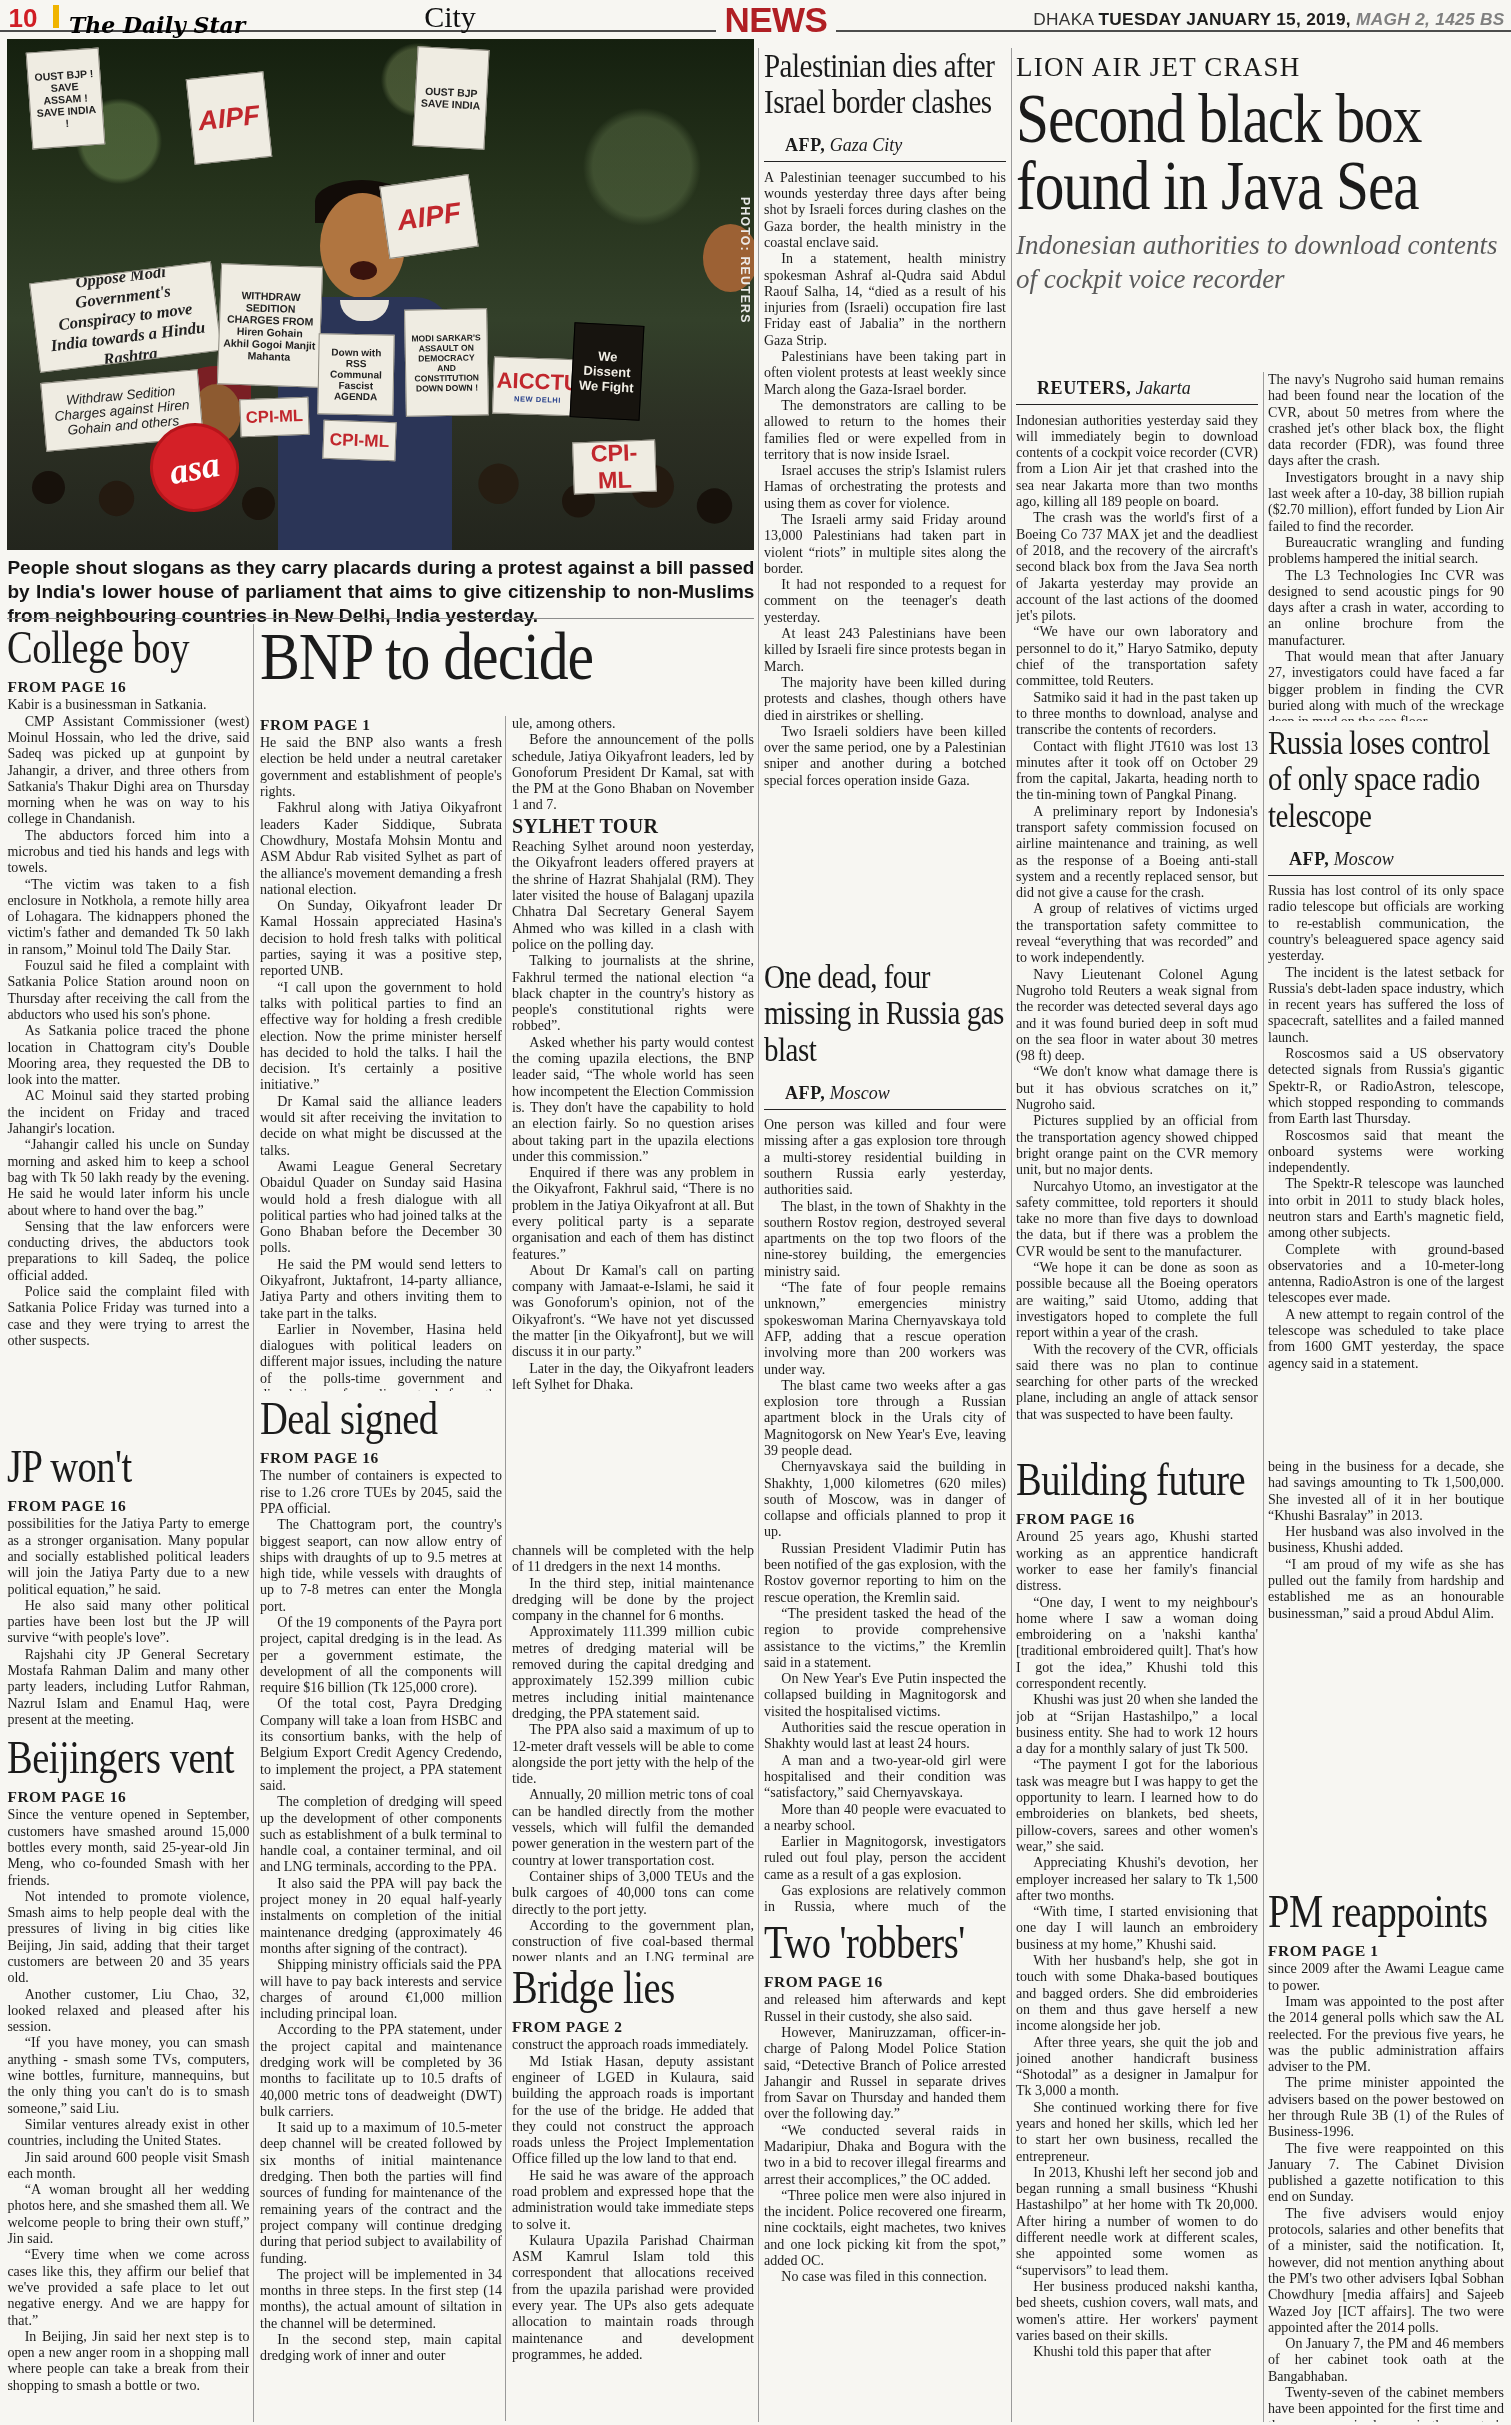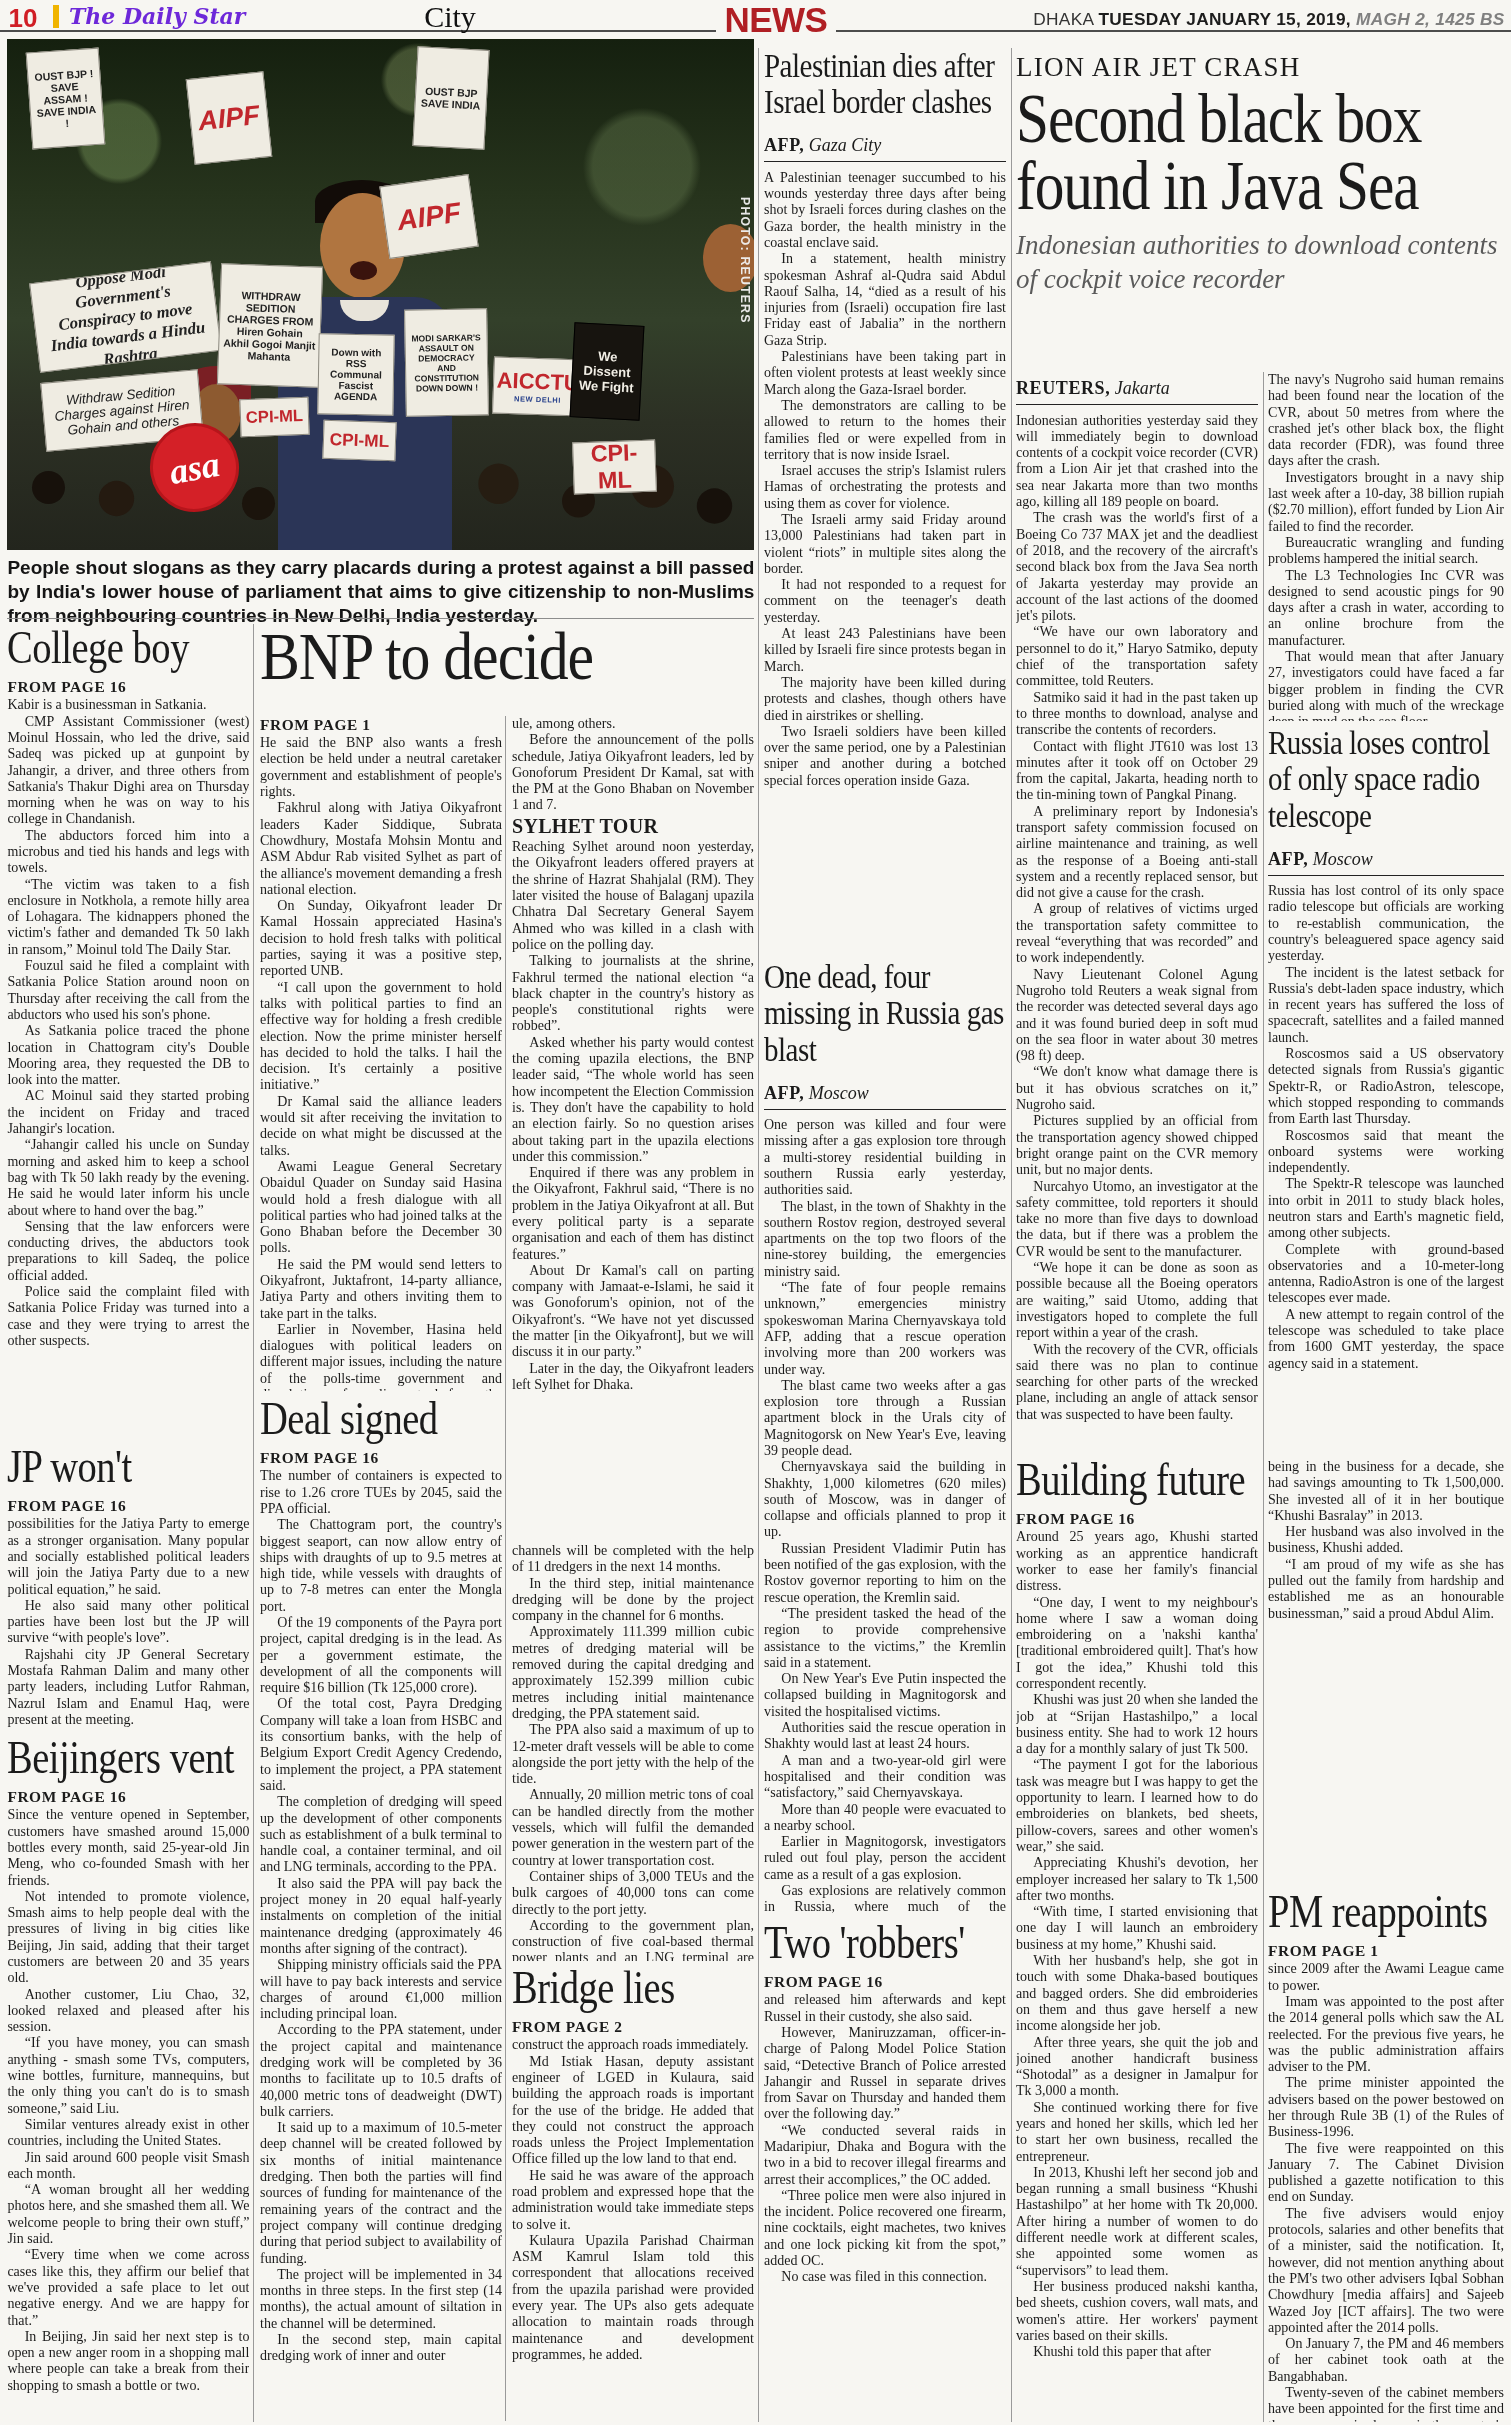--- a/index.html
+++ b/index.html
@@ -4,21 +4,21 @@
 <style>
   html,body{margin:0;padding:0;background:#e9e7e2;}
   .page{position:relative;width:1512px;height:2426px;background:#f7f6f2;color:#1b1b1b;
         font-family:"Liberation Serif","DejaVu Serif",serif;overflow:hidden;}
 
   
   .masthead{position:absolute;left:0;top:0;width:1512px;height:35px;}
   .mast-rule{position:absolute;left:0;top:30px;width:1512px;border-top:2.5px solid #4c4c4c;}
   .page-num{position:absolute;left:8.6px;top:2.5px;font:bold 26px "Liberation Sans",sans-serif;color:#d01e25;}
   .yellow-bar{position:absolute;left:53px;top:5px;width:5.5px;height:23.4px;background:#f0b400;}
-  .brand{position:absolute;left:69px;top:3px;font:bold italic 22px "DejaVu Serif",serif;color:#6d28d9;}
+  .brand{position:absolute;left:69px;top:12px;font:bold italic 22px "DejaVu Serif",serif;color:#000000;}
   .section-city{position:absolute;left:0;top:0px;width:900px;text-align:center;font:30px "Liberation Serif",serif;color:#111;}
   .news-badge{position:absolute;left:716px;top:0px;font:bold 35px "Liberation Sans",sans-serif;
               color:#b01f24;background:#f7f6f2;padding:0 8.6px;letter-spacing:-0.6px;}
   .dateline{position:absolute;right:7.4px;top:8.6px;font:17.3px "Liberation Sans",sans-serif;color:#333;letter-spacing:0.3px;}
   .dateline .d-bold{font-weight:bold;color:#1d1d1d;}
   .dateline .d-alt{font-weight:bold;color:#808080;font-style:italic;}
 
   
   .photo{position:absolute;left:7.4px;top:39px;width:747px;height:511px;overflow:hidden;
          background:
@@ -79,21 +79,21 @@
         transform:scaleX(.86);transform-origin:0 0;width:116%;}
   .h-lg{font-size:68px;line-height:1;letter-spacing:-1.2px;margin:0;font-weight:normal;white-space:nowrap;
         transform:scaleX(.88);transform-origin:0 0;width:114%;}
   .h-md{font-size:47px;line-height:1.02;letter-spacing:-0.6px;margin:0 0 3.7px;font-weight:normal;white-space:nowrap;
         transform:scaleX(.82);transform-origin:0 0;width:122%;}
   .h-sm{font-size:33px;line-height:1.1;letter-spacing:-0.6px;margin:0 0 8.6px;font-weight:normal;
         transform:scaleX(.88);transform-origin:0 0;width:114%;}
   .kicker{font-variant:small-caps;font-size:27px;letter-spacing:1.2px;margin:0 0 2.5px;color:#1b1b1b;}
   .deck{font-style:italic;font-size:27px;line-height:1.25;color:#5a5a5a;margin:8.6px 0 0;}
   .byline{font-size:18px;padding:6.2px 0 5px;border-bottom:1.8px solid #222;margin-bottom:7.4px;}
-  .byline .agency{font-weight:bold;letter-spacing:0.6px;}
+  .byline .agency{font-weight:bold;letter-spacing:0.6px;margin-left:21px;}
   .byline .place{font-style:italic;}
   .frompage{font:bold 15.4px "Liberation Serif",serif;letter-spacing:0.6px;margin:6.2px 0 1.2px;}
   .body{font-size:14px;line-height:16.3px;text-align:justify;}
   .body p{margin:0;}
   .body p + p{text-indent:17.3px;}
   .crosshead{font-weight:bold;font-size:20px;margin:1.2px 0;letter-spacing:0.3px;}
 </style>
 </head>
 <body>
 

